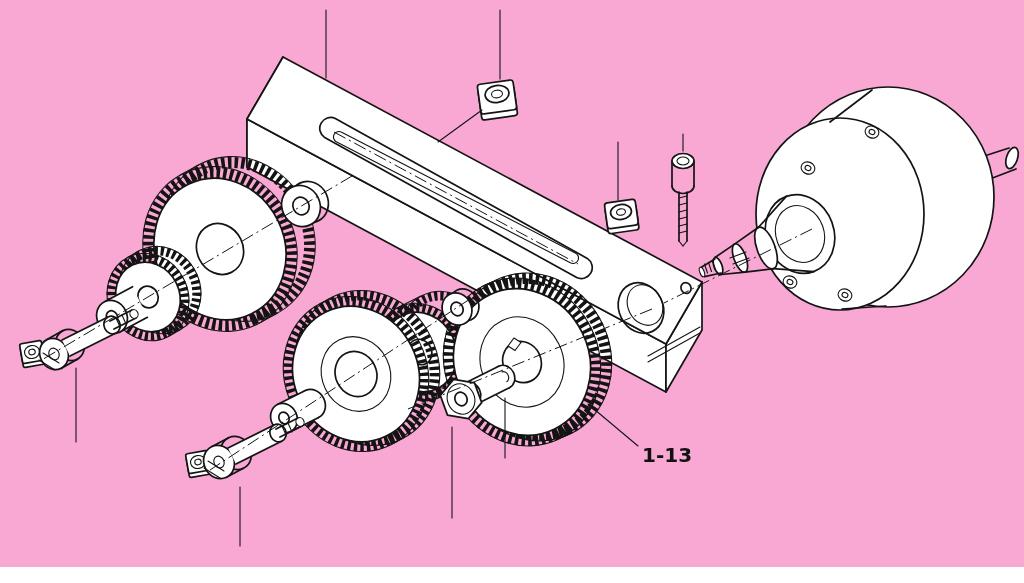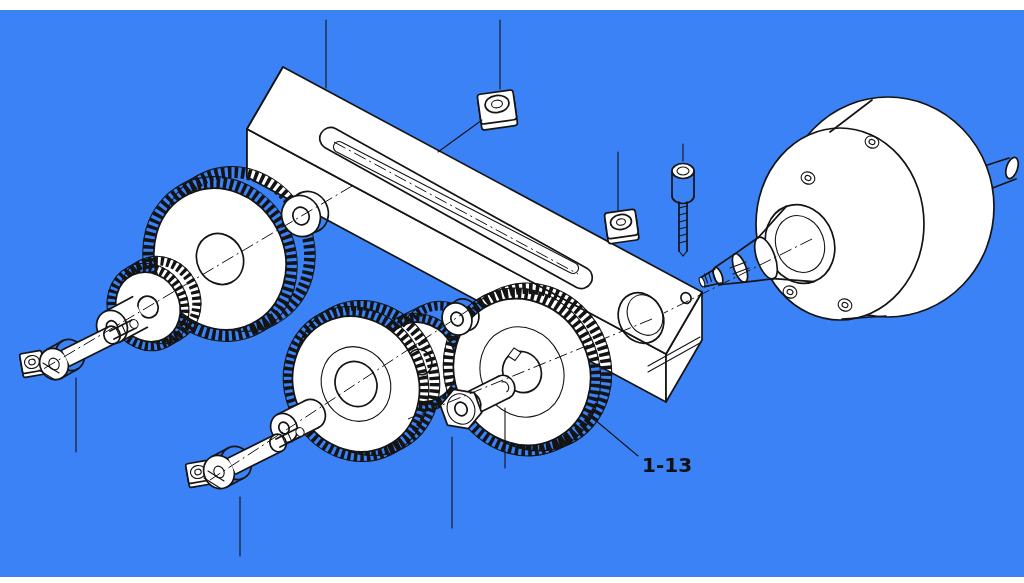--- a/index.html
+++ b/index.html
@@ -1,17 +1,17 @@
 <!DOCTYPE html>
 <html><head>
 <meta charset="utf-8">
 <style>
   html,body{margin:0;padding:0;background:#ffffff;}
-  .stage{position:relative;width:1024px;height:567px;background:#3b82f6;overflow:hidden;
-         font-family:"DejaVu Sans", sans-serif;margin-top:10px;}
+  .stage{position:relative;width:1024px;height:567px;background:#f9a8d4;overflow:hidden;
+         font-family:"DejaVu Sans", sans-serif;}
   svg{position:absolute;left:0;top:0;}
   .ln{fill:none;stroke:#141414;stroke-width:1.7;stroke-linejoin:round;stroke-linecap:round;}
   .fw{fill:#ffffff;stroke:#141414;stroke-width:1.7;stroke-linejoin:round;}
   .qw{fill:#ffffff;stroke:none;}
   .tn{fill:none;stroke:#141414;stroke-width:1.1;stroke-linecap:round;}
   .fwt{fill:#ffffff;stroke:#141414;stroke-width:1.1;}
   .dash{fill:none;stroke:#141414;stroke-width:1;stroke-dasharray:13 4 2 4;}
   .teeth{fill:none;stroke:#141414;}
   .t-big{stroke-width:11;stroke-dasharray:3.5 3.1;}
   .t-mid{stroke-width:10;stroke-dasharray:3.4 3.0;}

